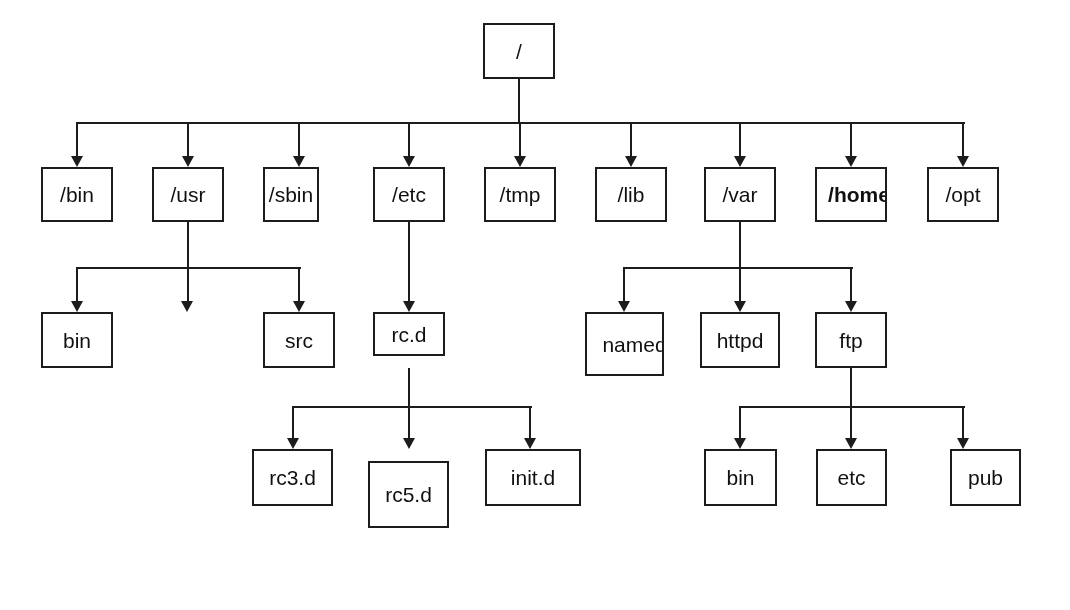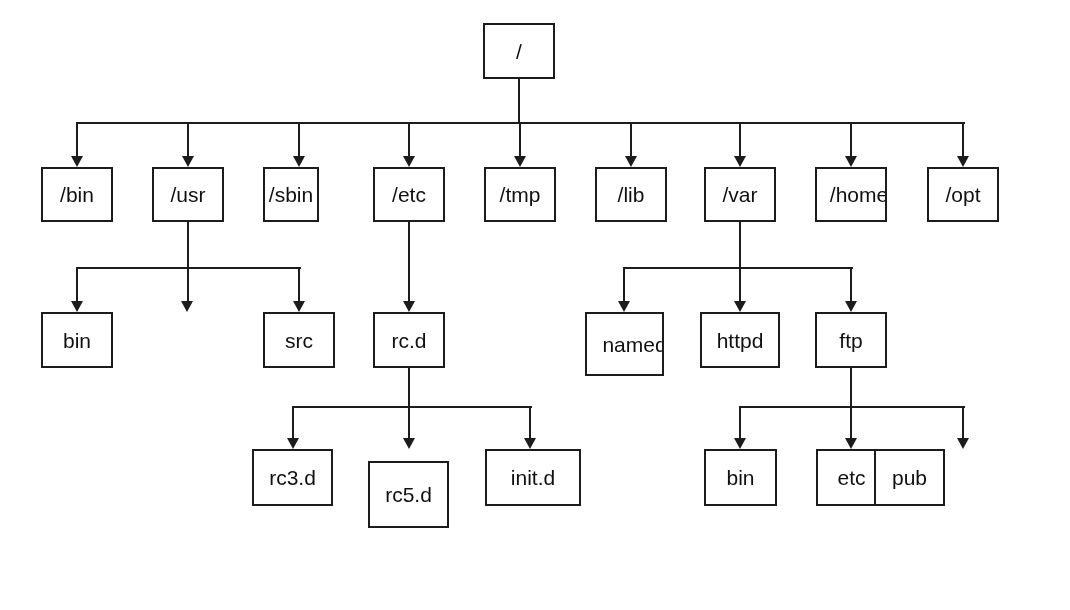--- a/index.html
+++ b/index.html
@@ -7,21 +7,21 @@
     position:relative;width:1070px;height:610px;background:#ffffff;
     font-family:"Liberation Sans",sans-serif;color:#101010;overflow:hidden;
   }
   .node{
     position:absolute;box-sizing:border-box;border:2px solid #1c1c1c;background:#ffffff;
     display:flex;align-items:center;justify-content:center;
     font-size:21px;line-height:1;overflow:hidden;
   }
   .label{white-space:nowrap;}
   .shift-name{transform:translateX(10px);}
-  .shift-home{transform:translateX(8px);}
+  .shift-home{transform:translateX(8px);font-weight:bold;}
   .vl{position:absolute;width:2px;background:#1c1c1c;}
   .hl{position:absolute;height:2px;background:#1c1c1c;}
   .arr{
     position:absolute;width:0;height:0;
     border-left:6px solid transparent;border-right:6px solid transparent;
     border-top:11px solid #1c1c1c;
   }
 </style>
 </head>
 <body>
@@ -101,21 +101,21 @@
   <div class="arr" style="left:618px;top:301px"></div>
   <div class="arr" style="left:734px;top:301px"></div>
   <div class="arr" style="left:845px;top:301px"></div>
 
   <div class="node" style="left:41px;top:312px;width:72px;height:56px">
     <span class="label">bin</span>
   </div>
   <div class="node" style="left:263px;top:312px;width:72px;height:56px">
     <span class="label">src</span>
   </div>
-  <div class="node" style="left:373px;top:312px;width:72px;height:56px">
+  <div class="node" style="left:373px;top:312px;width:72px;height:44px">
     <span class="label">rc.d</span>
   </div>
   <div class="node" style="left:585px;top:312px;width:79px;height:64px">
     <span class="label shift-name">named</span>
   </div>
   <div class="node" style="left:700px;top:312px;width:80px;height:56px">
     <span class="label">httpd</span>
   </div>
   <div class="node" style="left:815px;top:312px;width:72px;height:56px">
     <span class="label">ftp</span>
@@ -145,17 +145,17 @@
   </div>
   <div class="node" style="left:485px;top:449px;width:96px;height:57px">
     <span class="label">init.d</span>
   </div>
   <div class="node" style="left:704px;top:449px;width:73px;height:57px">
     <span class="label">bin</span>
   </div>
   <div class="node" style="left:816px;top:449px;width:71px;height:57px">
     <span class="label">etc</span>
   </div>
-  <div class="node" style="left:874px;top:449px;width:71px;height:57px">
+  <div class="node" style="left:950px;top:449px;width:71px;height:57px">
     <span class="label">pub</span>
   </div>
 
 </div>
 
 </body></html>

